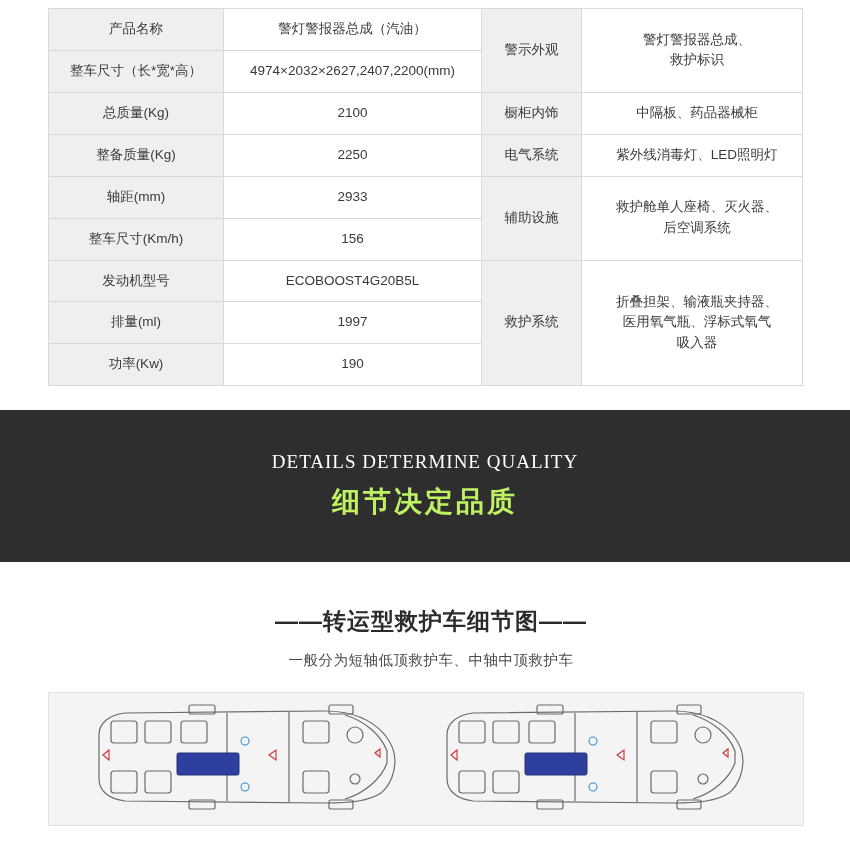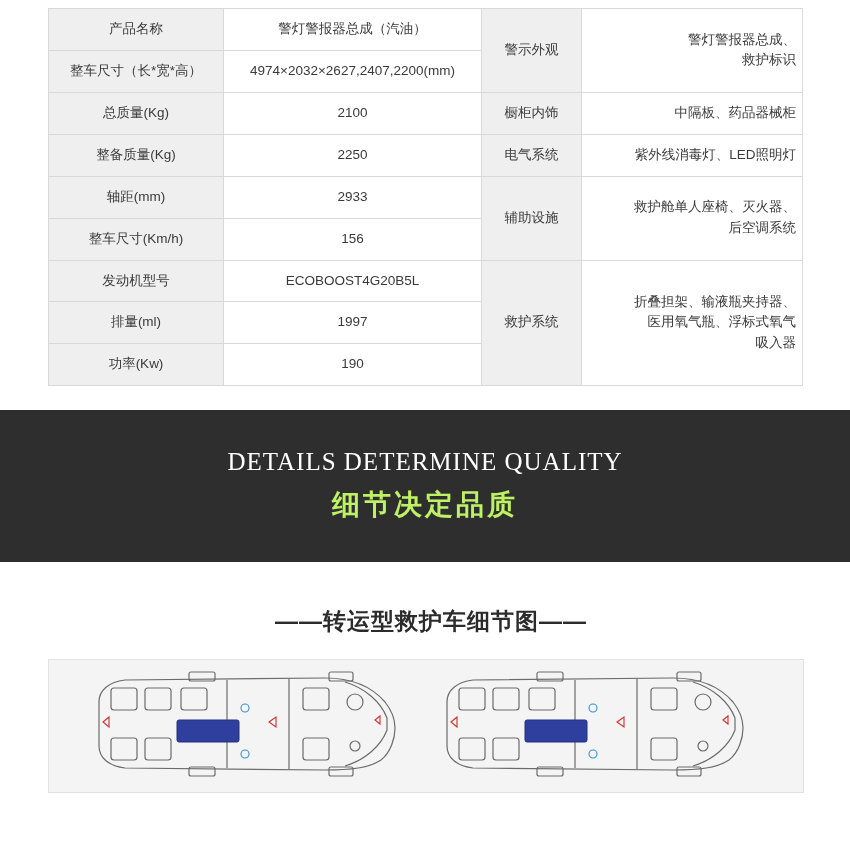--- a/index.html
+++ b/index.html
@@ -54,41 +54,41 @@
     background: #ffffff;
   }
   table.spec td.label {
     background: #efefef;
     white-space: nowrap;
   }
   table.spec td.value {
     background: #ffffff;
   }
   table.spec td.value-left {
-    text-align: right;
+    text-align: center;
     padding-left: 16px;
   }
   .col-a { width: 175px; }
   .col-b { width: 258px; }
   .col-c { width: 100px; }
   .col-d { width: 221px; }
 
   
   .banner {
     margin-top: 24px;
     background: #2e2e2e;
     height: 152px;
     display: flex;
     flex-direction: column;
     align-items: center;
     justify-content: center;
   }
   .banner .en {
     color: #ffffff;
-    font-size: 25px;
+    font-size: 19px;
     letter-spacing: 1px;
     font-family: "Liberation Serif", serif;
     margin-bottom: 10px;
   }
   .banner .cn {
     color: #bef264;
     font-size: 28px;
     font-weight: bold;
     letter-spacing: 3px;
   }
@@ -203,20 +203,21 @@
     </table>
   </div>
 
   <div class="banner">
     <div class="en">DETAILS DETERMINE QUALITY</div>
     <div class="cn">细节决定品质</div>
   </div>
 
   <div class="detail-head">
     <div class="h1">——转运型救护车细节图——</div>
+    <div class="h2">一般分为短轴低顶救护车、中轴中顶救护车</div>
   </div>
 
   <div class="blueprint-wrap">
 
     <svg class="van left" viewBox="0 0 320 112">
       <g fill="none" stroke="#6b6b6b" stroke-width="1.2">
 
         <path d="M6 34 C6 22 16 14 32 12 L232 10 C260 10 280 20 292 34 C300 44 302 54 302 60 C302 70 298 84 288 92 C276 100 258 102 232 102 L32 100 C16 98 6 90 6 78 Z"></path>
 
         <line x1="196" y1="11" x2="196" y2="101"></line>

